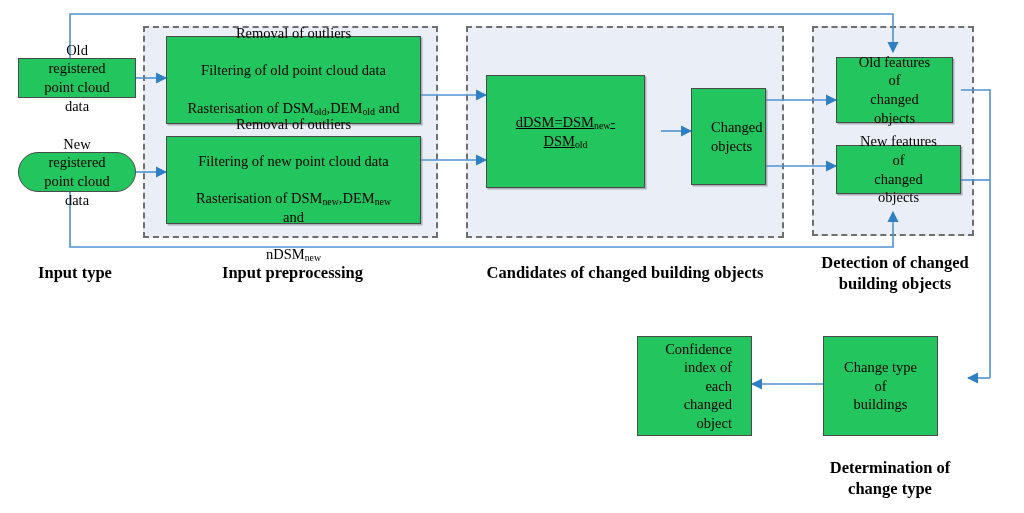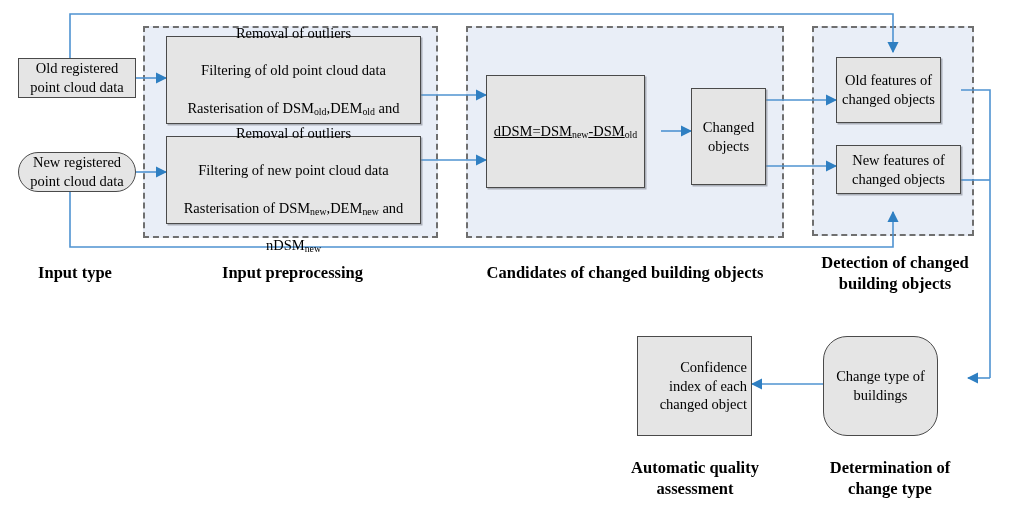--- a/index.html
+++ b/index.html
@@ -23,31 +23,31 @@
     pointer-events: none;
   }
   .group-box {
     position: absolute;
     background: #e9eef7;
     border: 2px dashed #6f6f6f;
     box-sizing: border-box;
   }
   .node {
     position: absolute;
-    background: #e5e5e5;
+    background: #22c55e;
     border: 1.5px solid #4a4a4a;
     box-sizing: border-box;
     display: flex;
     align-items: center;
     justify-content: center;
     text-align: center;
     color: #000000;
     font-size: 14.5px;
     line-height: 1.28;
-    padding: 2px 4px;
+    padding: 2px 19px;
     box-shadow: 1.5px 1.5px 0 rgba(120,125,135,0.55);
   }
   .node.plain {
     box-shadow: none;
   }
   .node-text {
     display: block;
     width: 100%;
     white-space: pre-line;
   }
@@ -143,49 +143,47 @@
 
   <div class="node" style="left:486px; top:75px; width:159px; height:113px;text-decoration:underline;">
     <span class="node-text"><span>dDSM=DSM</span><sub>new</sub><span>-DSM</span><sub>old</sub></span>
   </div>
 
   <div class="node" style="left:691px; top:88px; width:75px; height:97px;">
     <span class="node-text">Changed
 objects</span>
   </div>
 
-  <div class="node" style="left:836px; top:57px; width:105px; height:66px;">
+  <div class="node" style="left:836px; top:57px; width:117px; height:66px;">
     <span class="node-text">Old features of
 changed objects</span>
   </div>
 
   <div class="node" style="left:836px; top:145px; width:125px; height:49px;">
     <span class="node-text">New features of
 changed objects</span>
   </div>
 
   <div class="node plain" style="left:637px; top:336px; width:115px; height:100px;text-align:right;">
     <span class="node-text">Confidence
 index of each
 changed object</span>
   </div>
 
-  <div class="node plain" style="left:823px; top:336px; width:115px; height:100px;border-radius:24px;">
+  <div class="node plain" style="left:823px; top:336px; width:115px; height:100px;">
     <span class="node-text">Change type of
 buildings</span>
   </div>
 
   <div class="stage-label" style="left:10px; top:263px; width:130px;">Input type</div>
 
   <div class="stage-label" style="left:150px; top:263px; width:285px;">Input preprocessing</div>
 
   <div class="stage-label" style="left:805px; top:253px; width:180px;">Detection of changed
 building objects</div>
 
   <div class="stage-label" style="left:455px; top:263px; width:340px;">Candidates of changed building objects</div>
 
-  <div class="stage-label" style="left:605px; top:458px; width:180px;">Automatic quality
-assessment</div>
 
   <div class="stage-label" style="left:800px; top:458px; width:180px;">Determination of
 change type</div>
 
 </div>
 
 </body></html>

